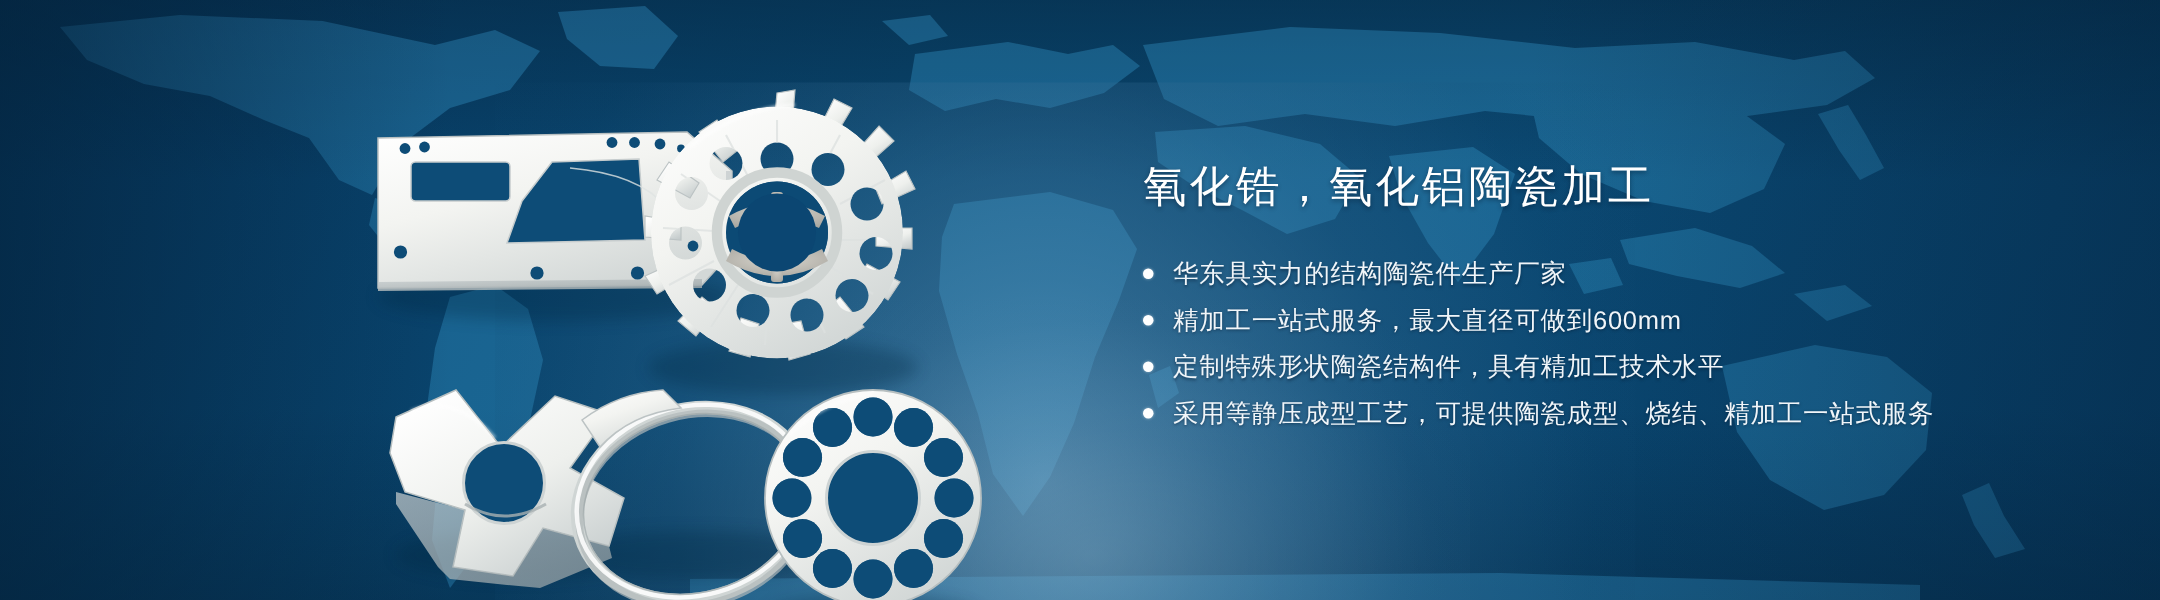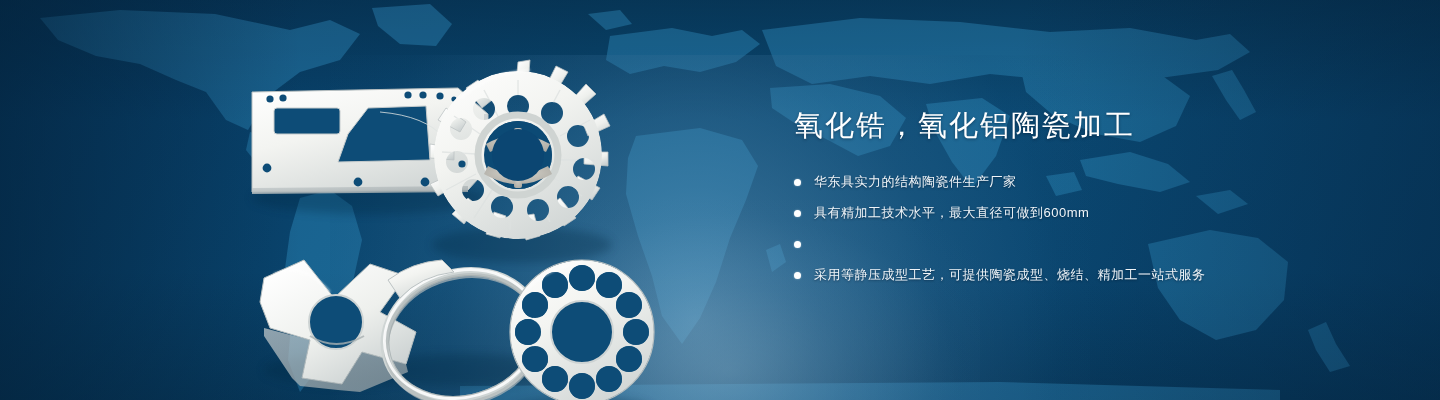--- a/index.html
+++ b/index.html
@@ -59,21 +59,21 @@
   .worldmap svg{width:100%;height:100%;display:block;}
   .worldmap path{fill:#2a6d9c;}
 
   
   .parts{
     position:absolute;left:230px;top:40px;width:480px;height:345px;
   }
   .parts svg{position:absolute;left:0;top:0;width:480px;height:345px;overflow:visible;}
 
   
-  .textblock{position:absolute;left:794px;top:108px;width:600px;}
+  .textblock{position:absolute;left:762px;top:108px;width:600px;}
   .headline{
     color:#ffffff;
     font-size:29px;
     letter-spacing:2px;
     line-height:1.2;
     font-weight:400;
     white-space:nowrap;
     text-shadow:0 1px 3px rgba(0,20,40,.45);
   }
   .bullets{margin-top:28px;}
@@ -82,21 +82,21 @@
     height:23px;margin-bottom:8px;
   }
   .dot{
     width:7px;height:7px;border-radius:50%;
     background:#ffffff;flex:0 0 auto;
     box-shadow:0 0 2px rgba(255,255,255,.5);
   }
   .btext{
     margin-left:13px;
     color:#f0f5f9;
-    font-size:13px;
+    font-size:17px;
     letter-spacing:.5px;
     white-space:nowrap;
     text-shadow:0 1px 2px rgba(0,20,40,.5);
     text-align:center;
   }
 </style>
 </head>
 <body>
 
 <div id="banner">
@@ -342,24 +342,25 @@
 
   <div class="textblock">
     <div class="headline">氧化锆，氧化铝陶瓷加工</div>
     <div class="bullets">
       <div class="bullet">
         <span class="dot"></span>
         <span class="btext">华东具实力的结构陶瓷件生产厂家</span>
       </div>
       <div class="bullet">
         <span class="dot"></span>
-        <span class="btext">具有精加工技术水平，最大直径可做到600mm</span>
+        <span class="btext">精加工一站式服务，最大直径可做到600mm</span>
       </div>
       <div class="bullet">
         <span class="dot"></span>
+        <span class="btext">定制特殊形状陶瓷结构件，具有精加工技术水平</span>
       </div>
       <div class="bullet">
         <span class="dot"></span>
         <span class="btext">采用等静压成型工艺，可提供陶瓷成型、烧结、精加工一站式服务</span>
       </div>
     </div>
   </div>
 
 </div>
 

